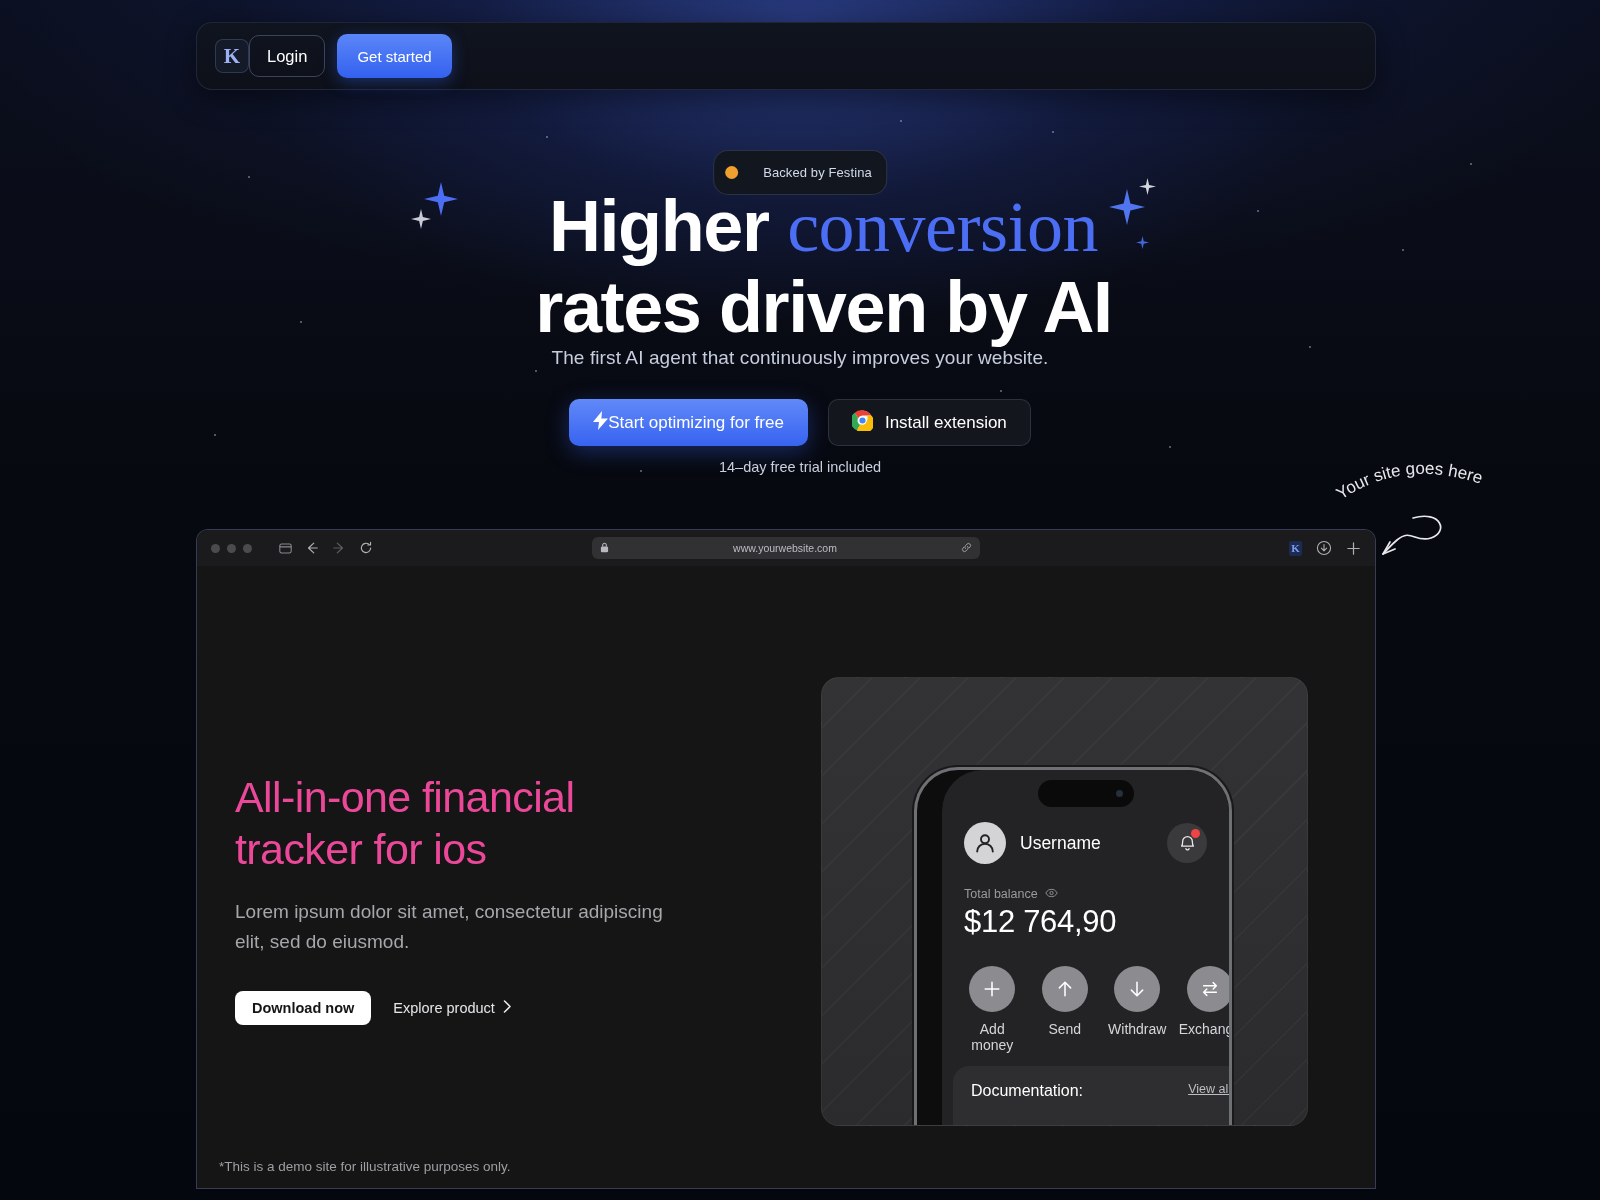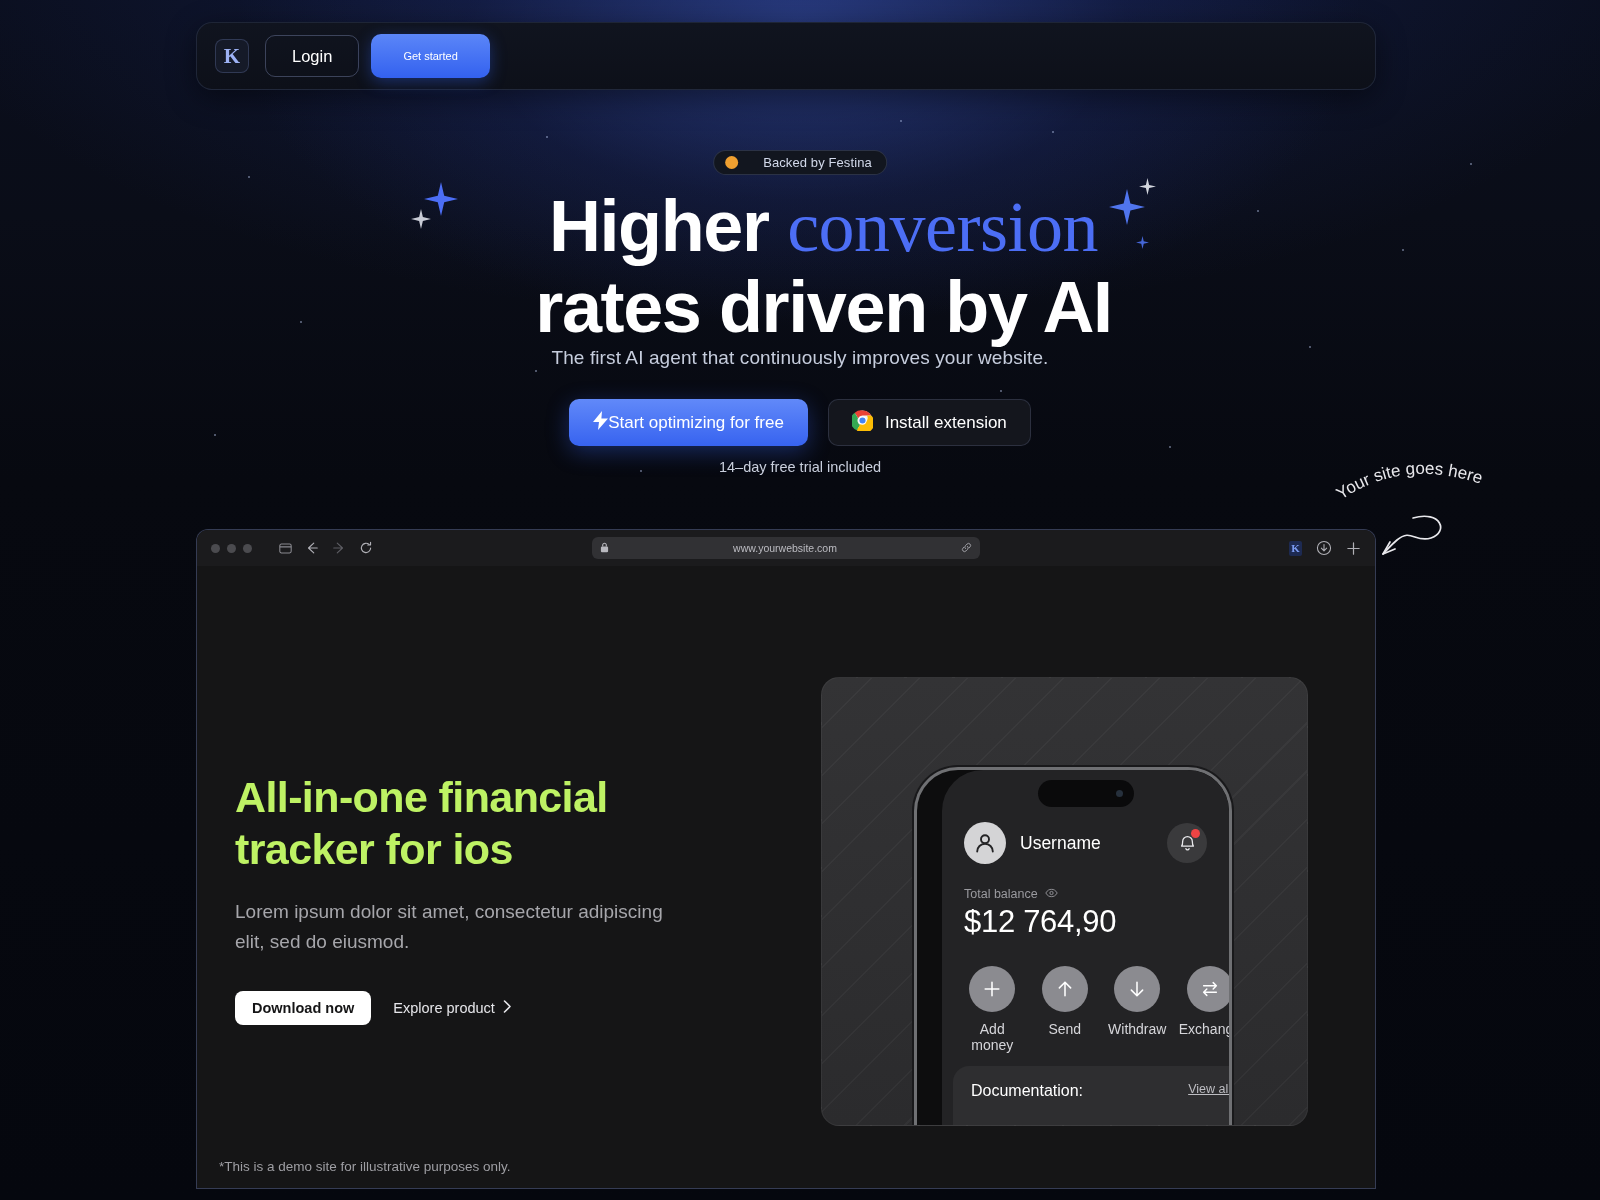--- a/index.html
+++ b/index.html
@@ -39,38 +39,38 @@
     background:#151a28; border:1px solid rgba(130,150,215,.25);
     display:flex; align-items:center; justify-content:center;
     color:#9db2f5; font-family:"Liberation Serif", serif; font-size:21px; font-weight:700;
   }
   #nav-links { flex:1; display:flex; align-items:center; justify-content:center; gap:30px; }
   #nav-links a {
     color:#e7ebf5; font-size:16.5px; text-decoration:none; letter-spacing:.1px;
   }
   #nav-actions { display:flex; align-items:center; gap:12px; }
   #login-btn {
-    height:42px; padding:0 26px; border-radius:10px;
+    height:42px; padding:0 17px; border-radius:10px;
     background:transparent; border:1px solid rgba(150,165,215,.34);
     color:#fff; font-size:16.5px; font-family:inherit; cursor:pointer;
-    display:flex; align-items:center;margin-left:16px;
+    display:flex; align-items:center;
   }
   #get-started-btn {
-    height:44px; padding:0 32px; border-radius:10px; border:none;
+    height:44px; padding:0 20px; border-radius:10px; border:none;
     background:linear-gradient(180deg,#5b86f8 0%,#3361ef 100%);
-    color:#fff; font-size:11px; font-family:inherit; cursor:pointer; font-weight:500;
+    color:#fff; font-size:15px; font-family:inherit; cursor:pointer; font-weight:500;
     box-shadow:0 4px 16px rgba(51,97,239,.38);
     display:flex; align-items:center;
   }
 
   
   #hero { position:absolute; left:0; top:0; width:1600px; text-align:center; }
   #badge {
     position:absolute; left:50%; top:150px; transform:translateX(-50%);
-    height:25px; padding:0 14px 0 11px; border-radius:15px;
+    height:45px; padding:0 14px 0 11px; border-radius:15px;
     background:#12161f; border:1px solid rgba(130,148,205,.22);
     display:flex; align-items:center; gap:25px;
   }
   #badge .dot { width:13px; height:13px; border-radius:50%; background:#f0a030; }
   #badge span.txt { color:#d2d9ea; font-size:13px; letter-spacing:.1px; }
 
   #headline {
     position:absolute; left:0; top:186px; width:100%;
     font-size:72px; line-height:80px; font-weight:700; color:#ffffff;
     letter-spacing:-1.4px;
@@ -135,21 +135,21 @@
   #bar-right { position:absolute; right:14px; display:flex; align-items:center; gap:14px; }
   #ext-icon {
     width:13px; height:15px; border-radius:2px; background:#1d2a52;
     color:#7b9bf2; font-family:"Liberation Serif",serif; font-size:11px; font-weight:700;
     display:flex; align-items:center; justify-content:center;
   }
 
   #browser-viewport { position:relative; height:624px; background:#151516; }
 
   #demo-left { position:absolute; left:38px; top:205px; width:430px; }
-  #demo-title { font-size:43px; line-height:52px; font-weight:700; color:#bef264; letter-spacing:-.6px; }
+  #demo-title { font-size:43px; line-height:52px; font-weight:400; color:#ec4899; letter-spacing:-.6px; }
   #demo-sub { margin-top:22px; font-size:19px; line-height:30px; color:#a6a6ab; }
   #demo-btn-row { margin-top:34px; display:flex; align-items:center; gap:22px; }
   #download-btn {
     height:34px; padding:0 17px; border-radius:8px; border:none; cursor:pointer;
     background:#fff; color:#151516; font-size:14.5px; font-family:inherit; font-weight:600;
     display:flex; align-items:center;
   }
   #explore-link {
     color:#e6e6ea; font-size:14.5px; text-decoration:none; display:flex; align-items:center; gap:8px; cursor:pointer;
   }

